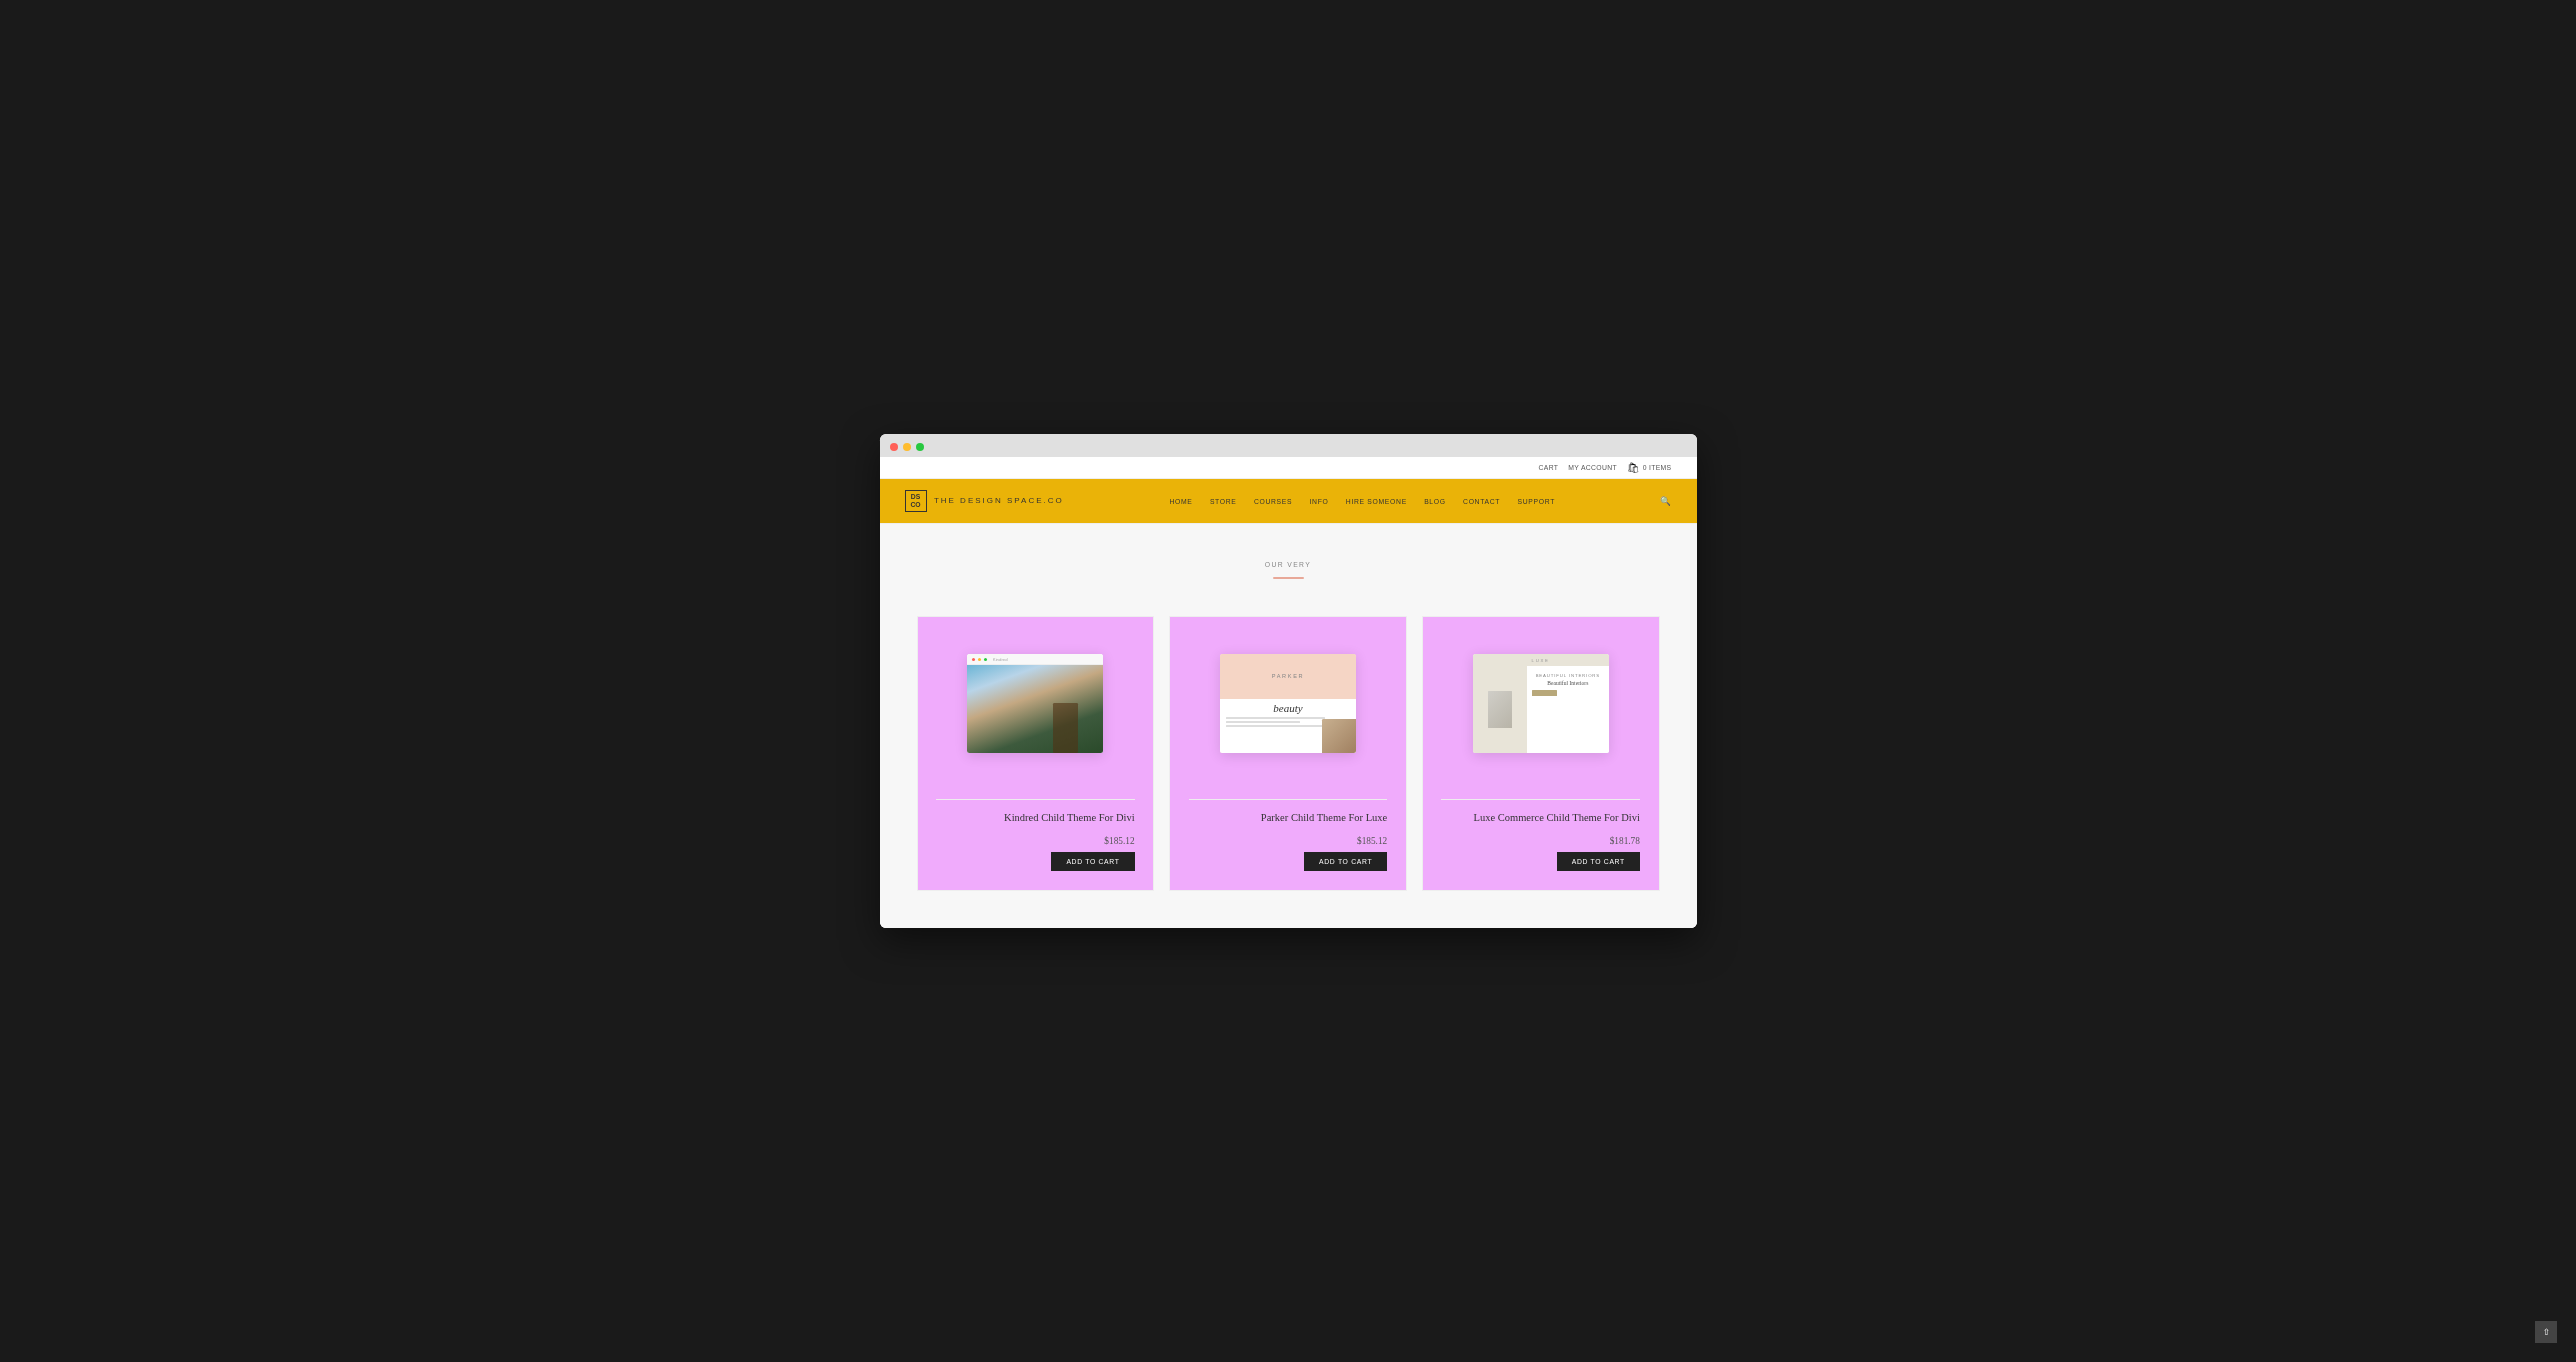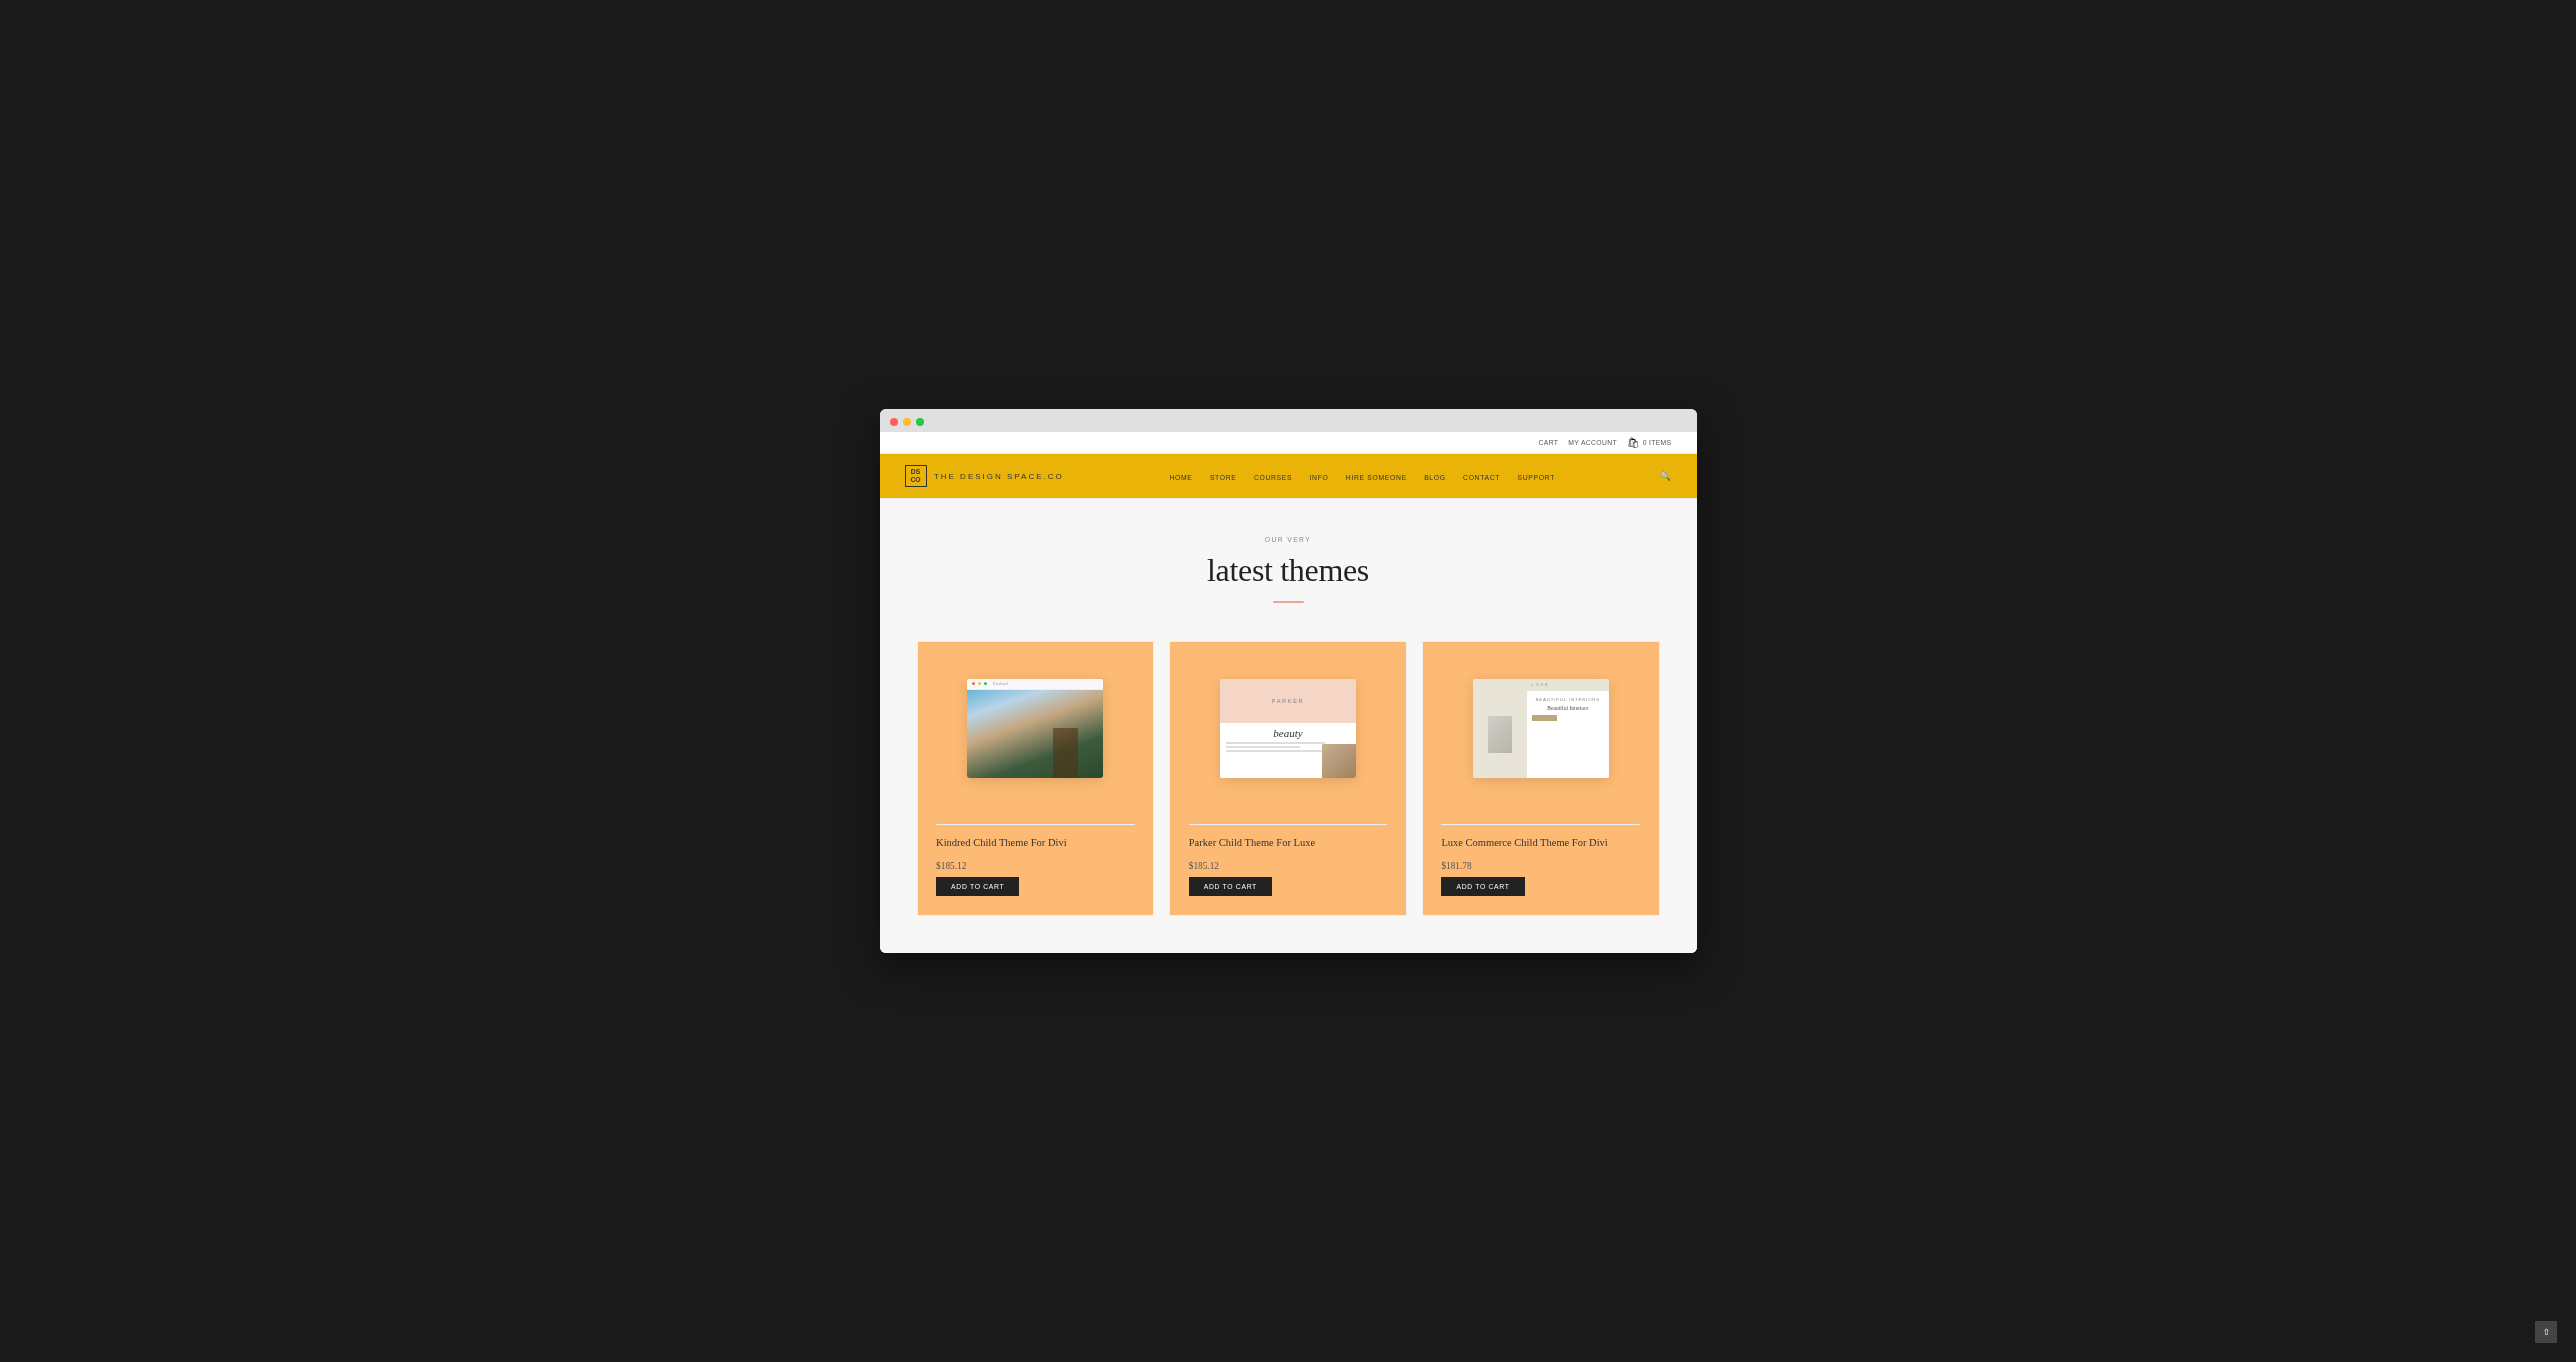--- a/index.html
+++ b/index.html
@@ -169,26 +169,26 @@
       background: #f7f7f7;
     }
 
     .products-grid {
       display: grid;
       grid-template-columns: repeat(3, 1fr);
       gap: 15px;
     }
 
     .product-card {
-      background: #fdba74;
+      background: #f0abfc;
       border: 0.6px solid #eee;
       padding: 18.6px 18.6px 18.6px;
       display: flex;
       flex-direction: column;
-      align-items: flex-start;
+      align-items: flex-end;
       text-align: center;
     }
 
     .product-image-wrap {
       width: 100%;
       height: 136px;
       display: flex;
       align-items: center;
       justify-content: center;
       margin-bottom: 15px;
@@ -480,21 +480,20 @@
         <li><a href="#">HIRE SOMEONE</a></li>
         <li><a href="#">BLOG</a></li>
         <li><a href="#">CONTACT</a></li>
         <li><a href="#">SUPPORT</a></li>
       </ul>
       <span class="search-icon">🔍</span>
     </nav>
 
     <div class="hero-section">
       <p class="hero-subtitle">OUR VERY</p>
-      <h1 class="hero-title">latest themes</h1>
       <div class="hero-divider"></div>
     </div>
 
     <div class="products-section">
       <div class="products-grid">
 
         <div class="product-card">
           <div class="product-image-wrap">
             <div class="product-mockup mockup-kindred">
               <div class="mock-bar">

